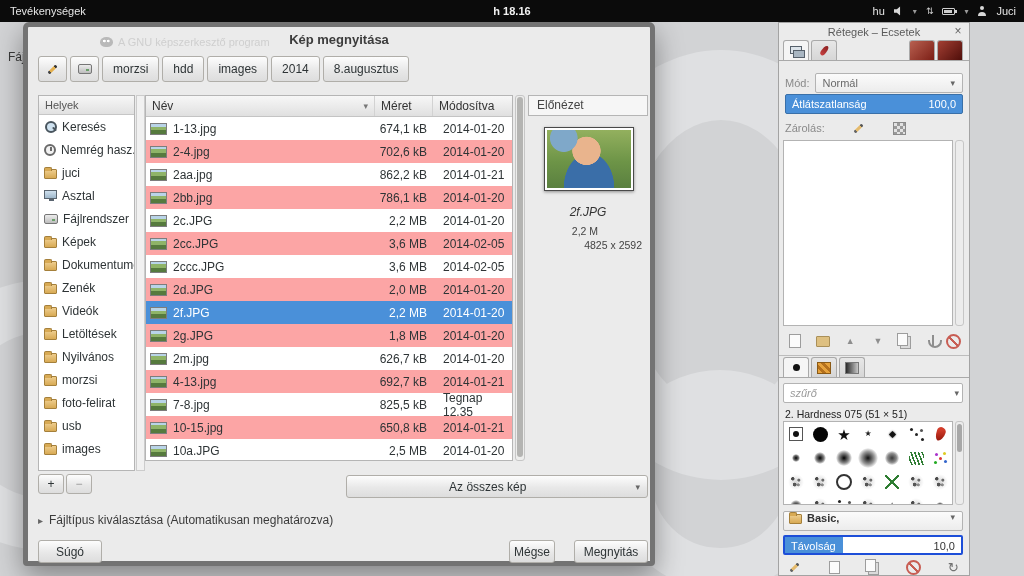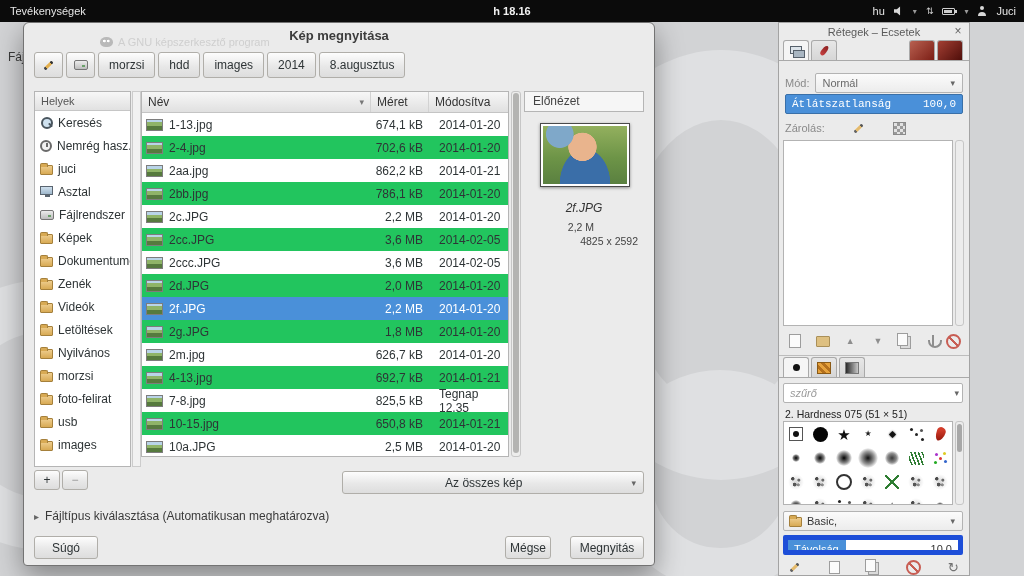--- a/index.html
+++ b/index.html
@@ -26,21 +26,21 @@
   .ti-net{font-size:9px;color:#d0d0d0;line-height:10px;}
   .ti-batt{position:relative;width:13px;height:7px;border:1px solid #cfcfcf;border-radius:1px;}
   .ti-batt::before{content:"";position:absolute;left:1px;top:1px;width:8px;height:3px;background:#cfcfcf;}
   .ti-batt::after{content:"";position:absolute;right:-3px;top:1px;width:2px;height:3px;background:#cfcfcf;}
   .ti-chev{color:#9a9a9a;font-size:8px;}
   .ti-person{position:relative;width:10px;height:10px;}
   .ti-person::before{content:"";position:absolute;left:3px;top:0;width:4px;height:4px;border-radius:50%;background:#d8d8d8;}
   .ti-person::after{content:"";position:absolute;left:1px;bottom:0;width:8px;height:4px;border-radius:4px 4px 0 0;background:#d8d8d8;}
 
   
-  #dialog{position:absolute;left:23px;top:22px;width:632px;height:544px;background:#ebebeb;border:1px solid #737373;border-radius:6px 6px 4px 4px;box-shadow:0 10px 28px rgba(0,0,0,.38);z-index:5;}
+  #dialog{position:absolute;left:23px;top:22px;width:632px;height:544px;background:#ebebeb;border:5px solid #737373;border-radius:6px 6px 4px 4px;box-shadow:0 10px 28px rgba(0,0,0,.38);z-index:5;}
   #dlg-title{position:absolute;left:0;top:5px;width:100%;text-align:center;font-weight:bold;font-size:13px;color:#3c3c3c;}
 
   .btn{display:inline-flex;align-items:center;justify-content:center;background:linear-gradient(#fdfdfd,#e8e8e8 55%,#dddddd);border:1px solid #b0aea9;border-radius:3px;color:#2e3436;font-size:12px;}
   .btn.pressed{background:#d2cec8;box-shadow:inset 0 1px 2px rgba(0,0,0,.22);border-color:#9a9792;}
 
   #pathbar{position:absolute;left:10px;top:29px;height:26px;display:flex;gap:3px;align-items:center;}
   #pathbar .crumb{height:26px;padding:0 10px;white-space:nowrap;}
   #btn-edit-location,#btn-root-drive{width:29px;height:26px;}
   .icon-pencil{width:11px;height:3px;transform:rotate(-45deg);background:linear-gradient(90deg,#444 0 2px,#e3af4d 2px 9px,#333 9px 11px);border-radius:1px;}
   .icon-drive-s{position:relative;width:14px;height:10px;border:1px solid #767676;border-radius:2px;background:linear-gradient(#ececec,#bdbdbd);}
@@ -69,21 +69,21 @@
 
   
   #filelist{position:absolute;left:117px;top:68px;width:368px;height:366px;background:#fff;border:1px solid #b5b5b5;overflow:hidden;}
   #list-header{display:flex;height:21px;background:linear-gradient(#f7f7f7,#e0e0e0);border-bottom:1px solid #c4c4c4;font-size:12px;color:#333;}
   #list-header .hc{display:flex;align-items:center;padding-left:6px;border-right:1px solid #d2d2d2;}
   .hc-name{width:229px;justify-content:space-between;padding-right:6px;}
   .hc-size{width:58px;}
   .hc-mod{flex:1;border-right:none!important;}
   .sort-arrow{color:#777;font-size:9px;}
   .frow{display:flex;height:23px;align-items:center;font-size:12px;}
-  .frow.alt{background:#22c55e;justify-content:space-between;}
+  .frow.alt{background:#fca5a5;justify-content:space-between;}
   .frow.selected{background:#4a90d9;color:#fff;}
   .c-name{width:229px;display:flex;align-items:center;gap:6px;padding-left:4px;overflow:hidden;white-space:nowrap;}
   .thumb{flex:none;width:17px;height:12px;border:1px solid #7d7d7d;background:linear-gradient(180deg,#b9d4e8 0 25%,#8fb468 25% 60%,#567a3e 60% 100%);}
   .c-size{width:58px;text-align:right;padding-right:6px;}
   .c-mod{flex:1;padding-left:10px;}
 
   #list-scroll{position:absolute;left:487px;top:68px;width:10px;height:366px;background:#ededec;border:1px solid #c6c6c6;border-radius:3px;}
   #list-scroll .thumbbar{position:absolute;left:1px;top:1px;width:6px;height:360px;background:#b4b4b2;border-radius:3px;}
 
   
@@ -122,21 +122,21 @@
   .ic-brushred{width:5px;height:11px;background:linear-gradient(#8a2020,#c64040);border-radius:50% 50% 40% 40%;transform:rotate(38deg);}
   .tab-red1{background:linear-gradient(135deg,#b86050,#7c1f16);}
   .tab-red2{background:linear-gradient(135deg,#a33f33,#4f0e0a);}
   .tab-dot::after{content:"";width:7px;height:7px;border-radius:50%;background:#111;}
   .pat-orange{width:14px;height:12px;background:repeating-linear-gradient(45deg,#e6a23c 0 3px,#b4701d 3px 6px);border:1px solid #8a5a16;}
   .pat-grad{width:14px;height:12px;background:linear-gradient(90deg,#2a2a2a,#c8c8c8);border:1px solid #777;}
 
   .dock-label{color:#8a8a8a;}
   #mode-row{position:absolute;left:6px;top:46px;right:6px;height:28px;display:flex;align-items:center;gap:6px;}
   #mode-combo{flex:1;height:20px;display:flex;align-items:center;background:linear-gradient(#fbfbfb,#ececec);border:1px solid #b3b3b3;border-radius:2px;color:#6a6a6a;padding-left:6px;justify-content:space-between;}
-  #opacity-slider{position:absolute;left:6px;top:71px;right:6px;height:20px;background:#4a90d9;border:1px solid #3a70a8;border-radius:2px;color:#fff;display:flex;align-items:center;justify-content:space-between;padding:0 6px;font-family:Liberation Mono, monospace;}
+  #opacity-slider{position:absolute;left:6px;top:71px;right:6px;height:20px;background:#4a90d9;border:1px solid #3a70a8;border-radius:2px;color:#fff;display:flex;align-items:center;justify-content:space-between;padding:0 6px;}
   #lock-row{position:absolute;left:6px;top:97px;display:flex;align-items:center;gap:24px;height:16px;}
   .checker{width:13px;height:13px;border:1px solid #8a8a8a;background-image:linear-gradient(45deg,#9a9a9a 25%,transparent 25%,transparent 75%,#9a9a9a 75%),linear-gradient(45deg,#9a9a9a 25%,#e2e2e2 25%,#e2e2e2 75%,#9a9a9a 75%);background-size:6px 6px;background-position:0 0,3px 3px;}
 
   #layers-box{position:absolute;left:4px;top:117px;width:170px;height:186px;background:#fff;border:1px solid #b3b3b3;}
   #layers-scroll{position:absolute;right:5px;top:117px;width:9px;height:186px;background:#ececec;border:1px solid #c6c6c6;border-radius:3px;}
   #layers-toolbar{position:absolute;left:2px;top:307px;width:186px;height:22px;display:flex;align-items:center;justify-content:space-around;}
   .tb{width:20px;height:18px;display:flex;align-items:center;justify-content:center;opacity:.8;position:relative;}
   .ic-new-layer::before{content:"";width:10px;height:12px;background:#fff;border:1px solid #8a8a8a;}
   .ic-new-group::before{content:"";width:12px;height:9px;background:#dcb667;border:1px solid #9a7a35;border-radius:1px;}
   .ic-raise::before{content:"▲";color:#787878;font-size:9px;}
@@ -174,23 +174,23 @@
   .b-fuzz2::after{content:"";width:12px;height:12px;border-radius:50%;background:radial-gradient(circle,#000 0%,rgba(0,0,0,.5) 45%,transparent 72%);}
   .b-fuzz3::after{content:"";width:16px;height:16px;border-radius:50%;background:radial-gradient(circle,#000 0%,rgba(0,0,0,.45) 45%,transparent 72%);}
   .b-fuzz4::after{content:"";width:20px;height:20px;border-radius:50%;background:radial-gradient(circle,#111 0%,rgba(0,0,0,.4) 45%,transparent 72%);}
   .b-ring::after{content:"";width:12px;height:12px;border:2px solid #333;border-radius:50%;}
   .b-chalk::after{content:"";width:14px;height:14px;border-radius:50%;background:radial-gradient(circle,#3a3a3a 0%,#8a8a8a 45%,transparent 75%);filter:blur(.5px);}
   .b-grass::after{content:"";width:15px;height:13px;background:repeating-linear-gradient(70deg,transparent 0 2px,#2f7d33 2px 3.5px);}
   .b-confetti::after{content:"";width:3px;height:3px;border-radius:50%;background:#d33;box-shadow:5px 3px 0 #36c,-5px 4px 0 #2a2,4px -5px 0 #dc2,-4px -4px 0 #a3c;}
   .b-vine::after{content:"";width:14px;height:14px;background:linear-gradient(45deg,transparent 44%,#2e7d32 44% 56%,transparent 56%),linear-gradient(-45deg,transparent 44%,#2e7d32 44% 56%,transparent 56%);}
   .b-tex::after{content:"";width:16px;height:16px;background-image:radial-gradient(circle at 30% 30%,#4a4a4a 1.4px,transparent 2px),radial-gradient(circle at 68% 38%,#6a6a6a 1.2px,transparent 1.8px),radial-gradient(circle at 42% 66%,#555 1.6px,transparent 2.2px),radial-gradient(circle at 64% 68%,#8a8a8a 1.2px,transparent 1.8px),radial-gradient(circle,#9996 0%,transparent 70%);}
 
-  #group-combo{position:absolute;left:4px;top:488px;width:180px;height:20px;display:flex;align-items:center;background:linear-gradient(#fbfbfb,#ececec);border:1px solid #b3b3b3;border-radius:2px;padding-left:5px;gap:5px;}
+  #group-combo{position:absolute;left:4px;top:488px;width:180px;height:20px;display:flex;align-items:flex-start;background:linear-gradient(#fbfbfb,#ececec);border:1px solid #b3b3b3;border-radius:2px;padding-left:5px;gap:5px;font-weight:bold;}
   #group-combo .combo-text{flex:1;color:#333;}
-  #spacing-slider{position:absolute;left:4px;top:512px;width:180px;height:20px;background:#fff;border:5px solid #1d4ed8;border-radius:2px;overflow:hidden;}
+  #spacing-slider{position:absolute;left:4px;top:512px;width:180px;height:20px;background:#fff;border:2px solid #1d4ed8;border-radius:2px;overflow:hidden;}
   #spacing-fill{position:absolute;left:0;top:0;bottom:0;width:58px;background:#4a90d9;}
   #spacing-label{position:absolute;left:6px;top:3px;color:#fff;z-index:2;}
   #spacing-value{position:absolute;right:6px;top:3px;color:#333;z-index:2;}
   #brush-toolbar{position:absolute;left:6px;top:536px;width:178px;height:16px;display:flex;gap:20px;align-items:center;}
 </style>
 </head>
 <body>
 
 <div id="screen">
 

